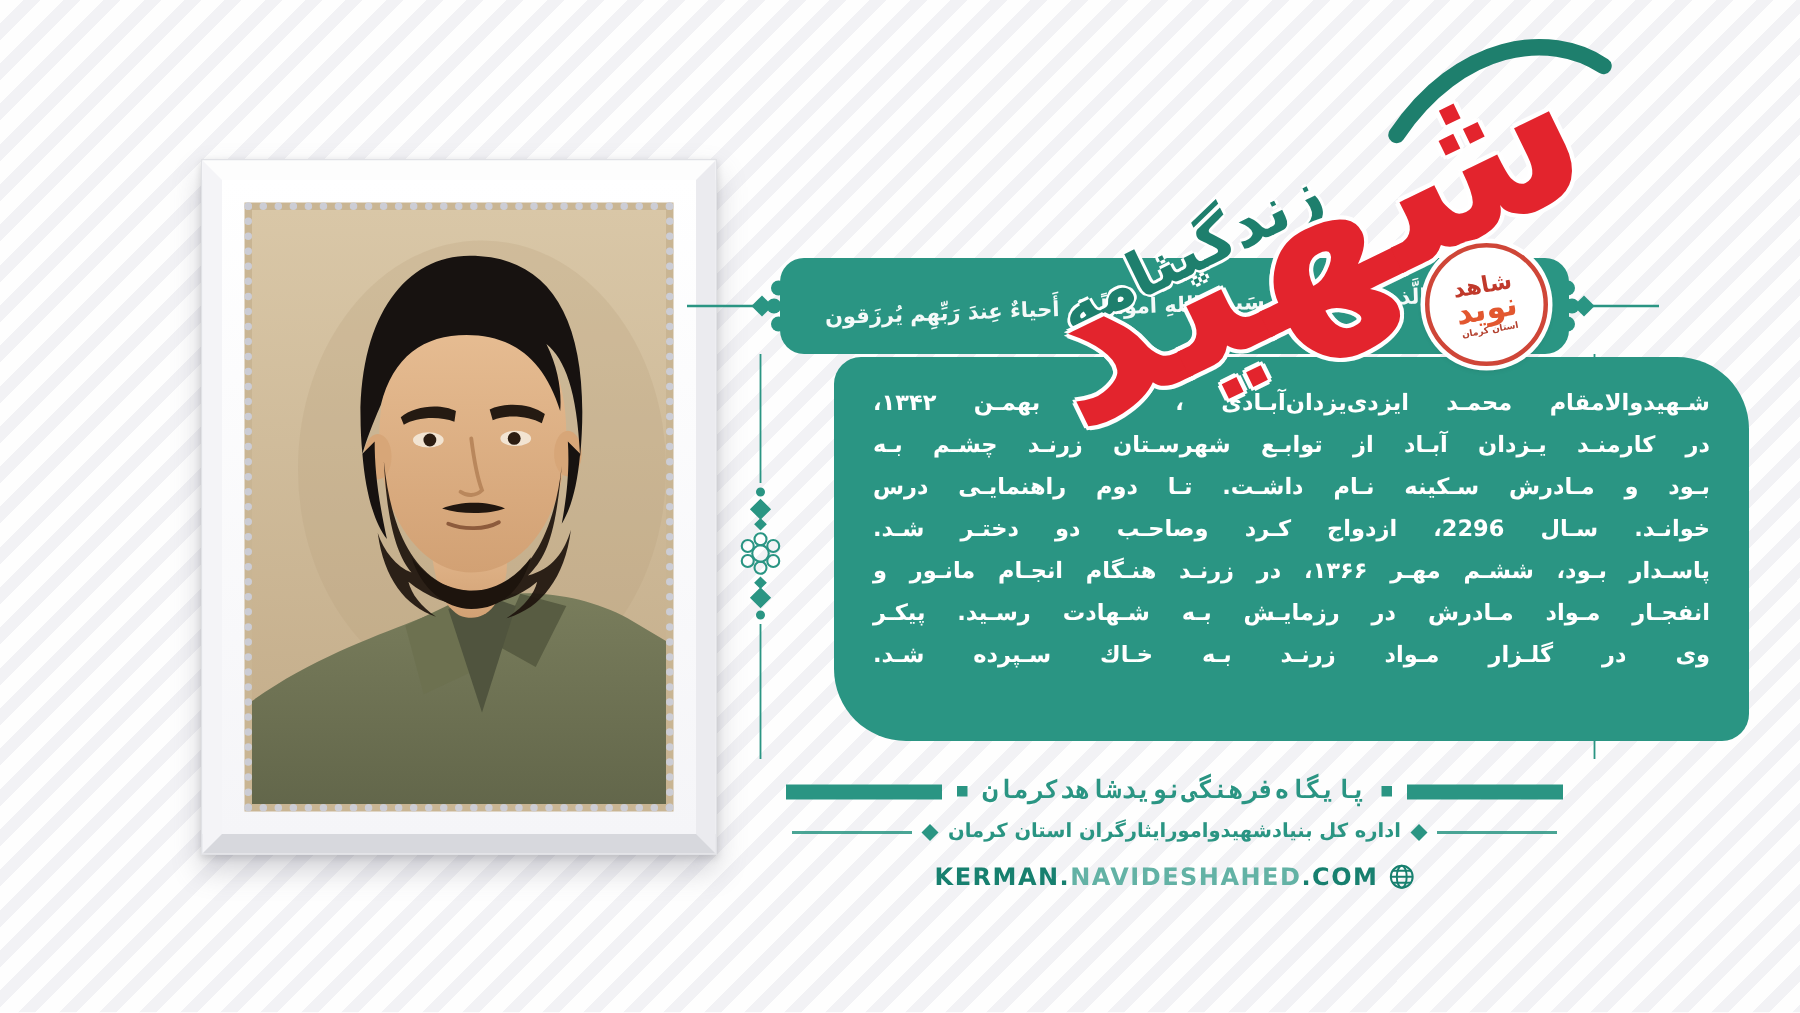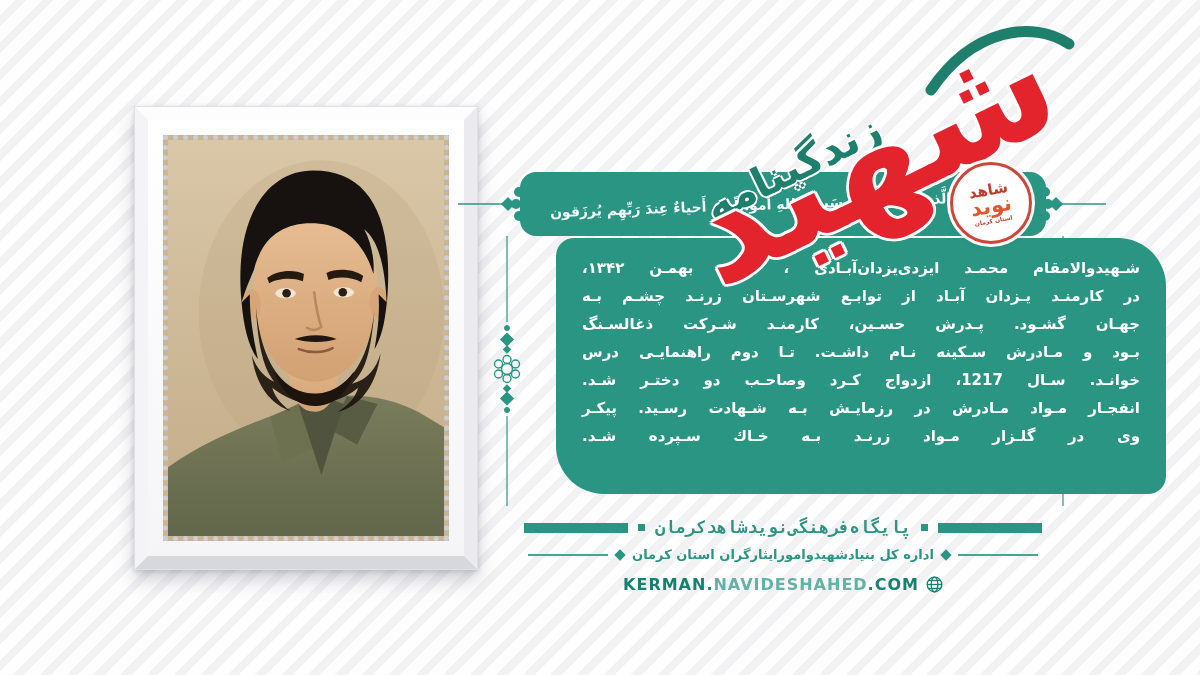--- a/index.html
+++ b/index.html
@@ -224,23 +224,23 @@
       <rect x="15.5" y="150" width="5" height="5" transform="rotate(45 18 152.5)"></rect>
       <rect x="13.5" y="158" width="9" height="9" transform="rotate(45 18 162.5)"></rect>
       <circle cx="18" cy="174" r="2.5"></circle>
       <line x1="18" y1="180" x2="18" y2="270" stroke-width="1.2" fill="none"></line>
     </g>
   </svg>
 
   <div class="bio">
     <div class="bio-line">شـهیدوالامقام محمـد ایزدی‌یزدان‌آبـادی ، سـوم بهمـن ۱۳۴۲،</div>
     <div class="bio-line">در کارمنـد یـزدان آبـاد از توابـع شهرسـتان زرنـد چشـم بـه</div>
-    <div class="bio-line">جهـان گشـود. پـدرش حسـین، کارمنـد شـرکت ذغالسـنگ</div>
     <div class="bio-line">بـود و مـادرش سـکینه نـام داشـت. تـا دوم راهنمایـی درس</div>
-    <div class="bio-line">خوانـد. سـال 1217، ازدواج کـرد وصاحـب دو دختـر شـد.</div>
+    <div class="bio-line">خوانـد. سـال 2296، ازدواج کـرد وصاحـب دو دختـر شـد.</div>
+    <div class="bio-line">پاسـدار بـود، ششـم مهـر ۱۳۶۶، در زرنـد هنـگام انجـام مانـور و</div>
     <div class="bio-line">انفجـار مـواد مـادرش در رزمایـش بـه شـهادت رسـید. پیکـر</div>
     <div class="bio-line">وی در گلـزار مـواد زرنـد بـه خـاك سـپرده شـد.</div>
   </div>
 
   <div class="footer f-row1" style="position:absolute;font-family:Liberation Mono, monospace;">
     <div class="f-bar"></div>
     <div class="f-sq"></div>
     <div class="f-site">پایگاه‌فرهنگی‌نویدشاهدکرمان</div>
     <div class="f-sq"></div>
     <div class="f-bar"></div>

